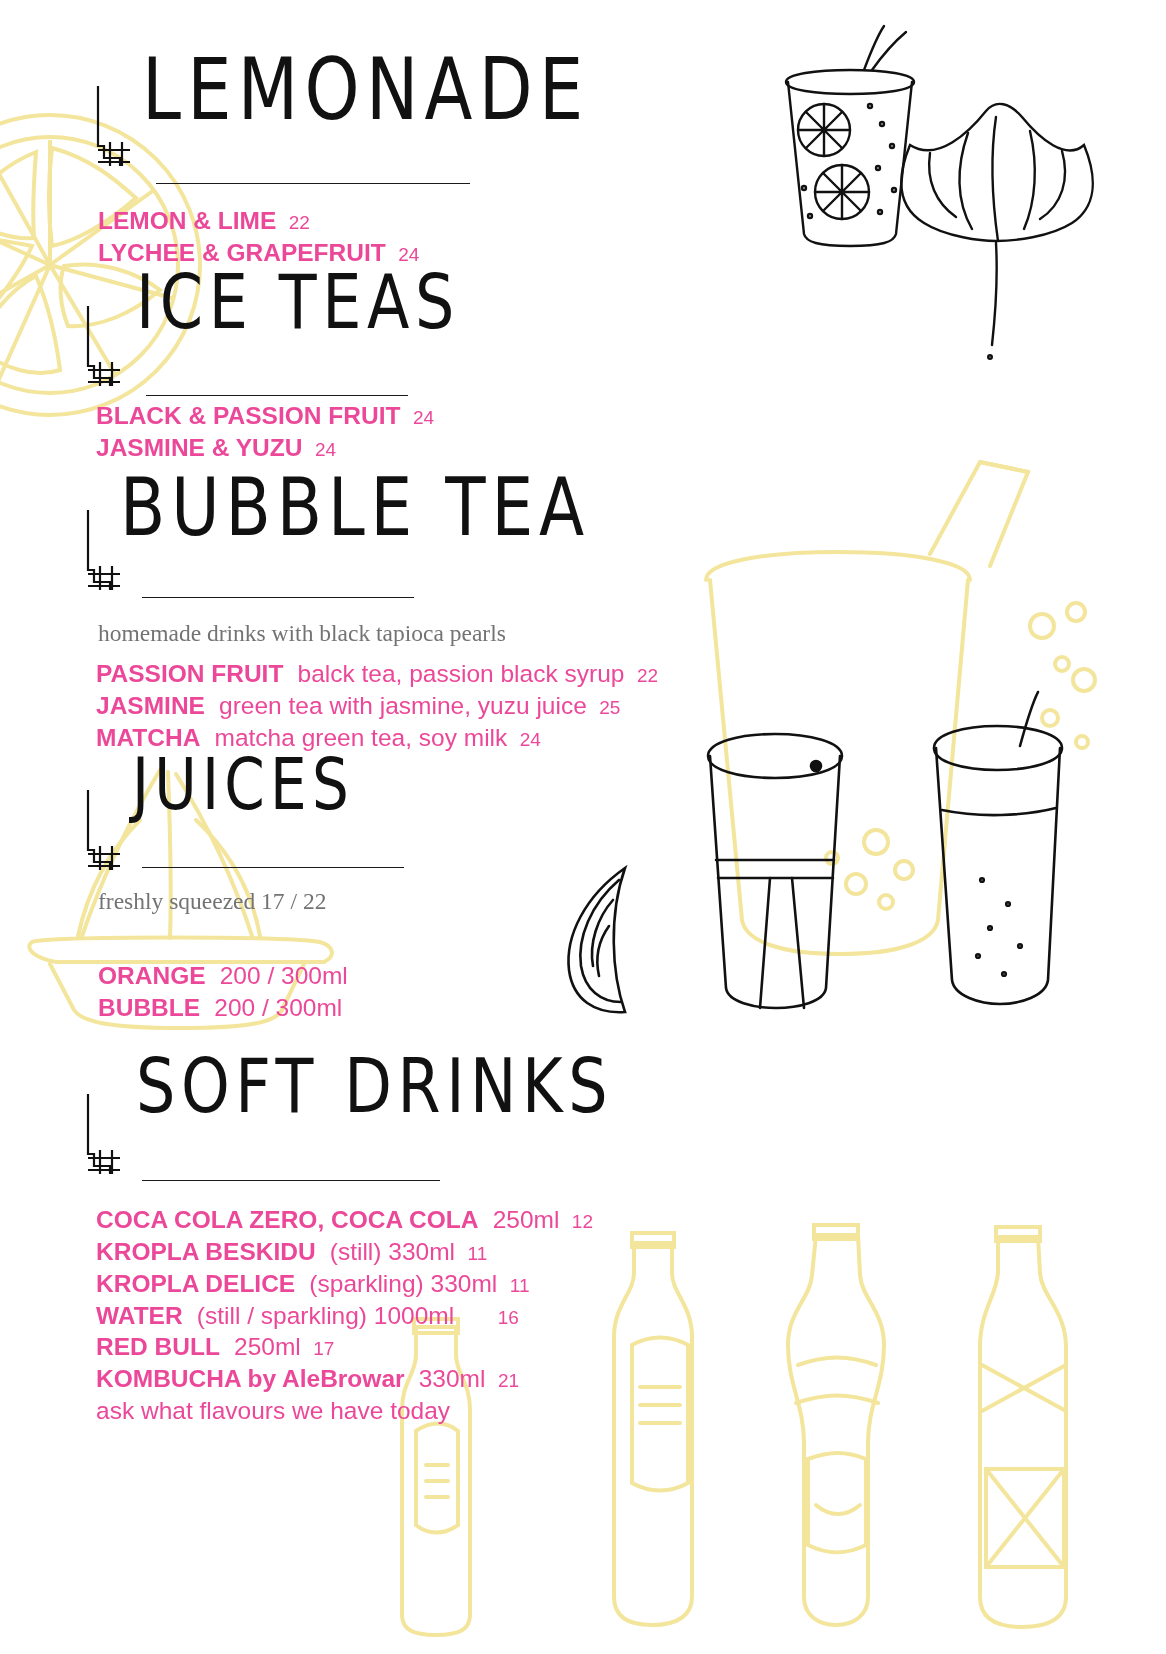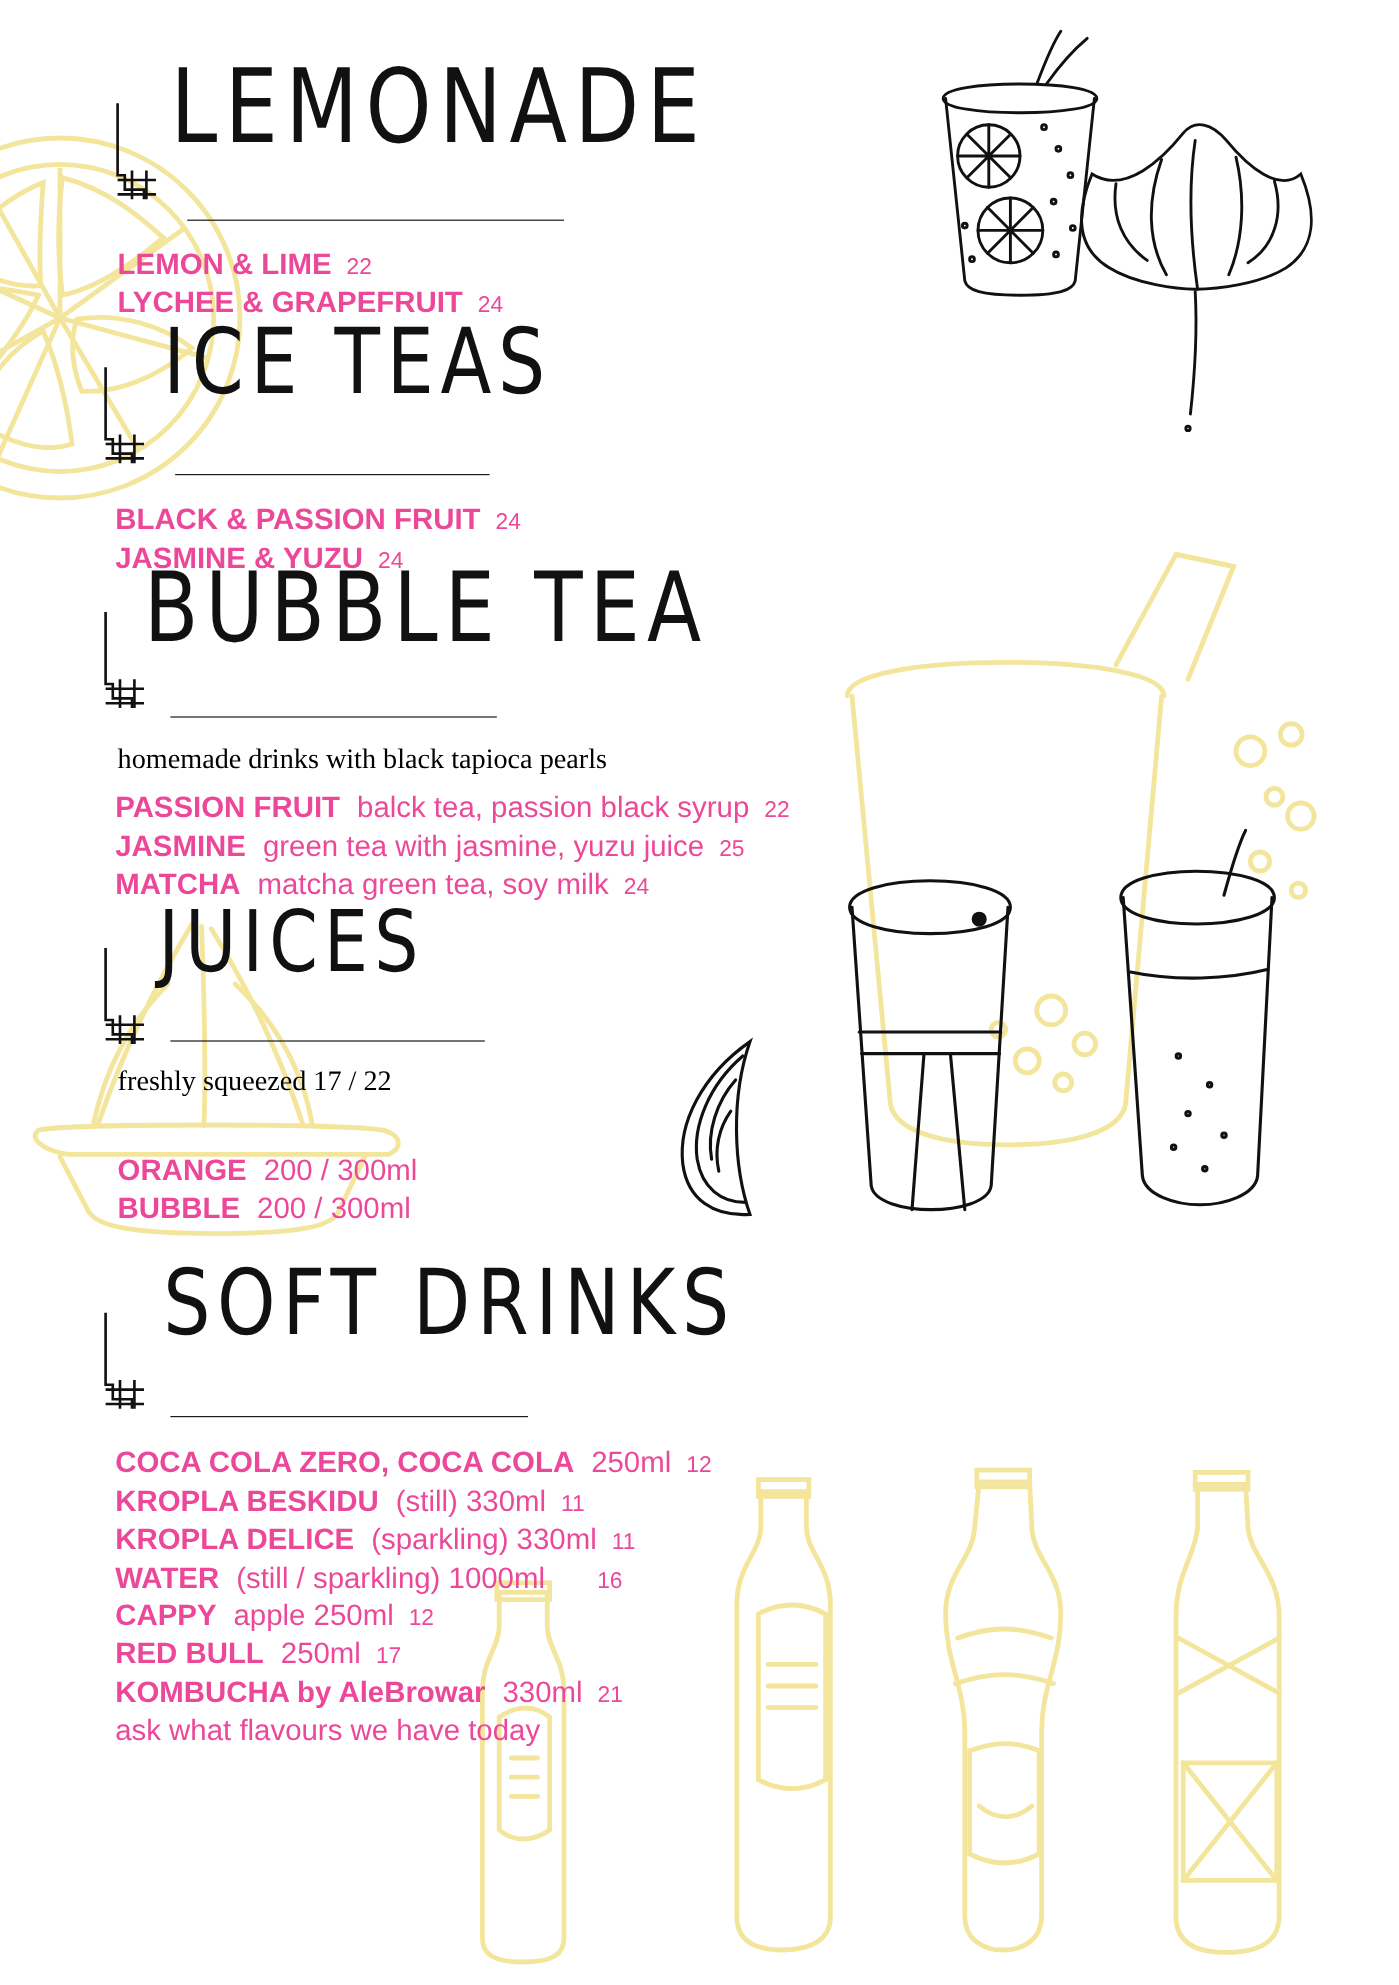--- a/index.html
+++ b/index.html
@@ -65,21 +65,21 @@
     color: #ec4899;
     white-space: nowrap;
   }
   .items .row { margin: 0; padding: 0; }
   .nm { font-weight: bold; }
   .dsc { font-weight: normal; }
   .pr { font-size: 19px; }
   .note {
     font-family: "Liberation Serif", serif;
     font-size: 23.5px;
-    color: #000000;
+    color: #737373;
     white-space: nowrap;
   }
 </style>
 </head>
 <body>
 
 <div class="art" style="left:-60px; top:40px; width:320px; height:420px;">
   <svg width="320" height="420" viewBox="0 0 320 420" fill="none" stroke="#f3e59b" stroke-width="4">
     <circle cx="110" cy="225" r="150"></circle>
     <circle cx="110" cy="225" r="128"></circle>
@@ -244,21 +244,21 @@
 
   <div class="section" style="left:80px; top:278px; width:900px;">
     <div class="bracket" style="top:22px;">
       <svg width="86" height="86" viewBox="0 0 86 86" fill="none" stroke="#111" stroke-width="2.2">
         <path d="M8 6 L8 66 L14 66 L14 78 L30 78 L30 90"></path>
         <path d="M20 62 L20 90 M32 62 L32 90 M8 70 L40 70 M8 82 L40 82"></path>
       </svg>
     </div>
     <div class="heading" style="position:absolute; left:56px; top:0; font-size:62px;">ICE TEAS</div>
     <div class="rule" style="left:66px; top:117px; width:262px;"></div>
-    <div class="items" style="left:16px; top:140px;">
+    <div class="items" style="left:16px; top:122px;">
       <div class="row">
         <span class="nm">BLACK &amp; PASSION FRUIT</span>
         <span class="pr" style="margin-left: 0.3em;">24</span>
       </div>
       <div class="row">
         <span class="nm">JASMINE &amp; YUZU</span>
         <span class="pr" style="margin-left: 0.3em;">24</span>
       </div>
     </div>
   </div>
@@ -338,25 +338,20 @@
         <span class="nm">KROPLA DELICE</span>
         <span class="dsc" style="margin-left: 0.3em;">(sparkling)  330ml</span>
         <span class="pr" style="margin-left: 0.3em;">11</span>
       </div>
       <div class="row">
         <span class="nm">WATER</span>
         <span class="dsc" style="margin-left: 0.3em;">(still / sparkling)  1000ml</span>
         <span class="pr" style="margin-left: 0.3em; padding-left: 31px;">16</span>
       </div>
       <div class="row">
-        <span class="nm">CAPPY</span>
-        <span class="dsc" style="margin-left: 0.3em;">apple 250ml</span>
-        <span class="pr" style="margin-left: 0.3em;">12</span>
-      </div>
-      <div class="row">
         <span class="nm">RED BULL</span>
         <span class="dsc" style="margin-left: 0.3em;">250ml</span>
         <span class="pr" style="margin-left: 0.3em;">17</span>
       </div>
       <div class="row">
         <span class="nm">KOMBUCHA by AleBrowar</span>
         <span class="dsc" style="margin-left: 0.3em;">330ml</span>
         <span class="pr" style="margin-left: 0.3em;">21</span>
       </div>
       <div class="row" style="font-weight:normal;">ask what flavours we have today</div>

